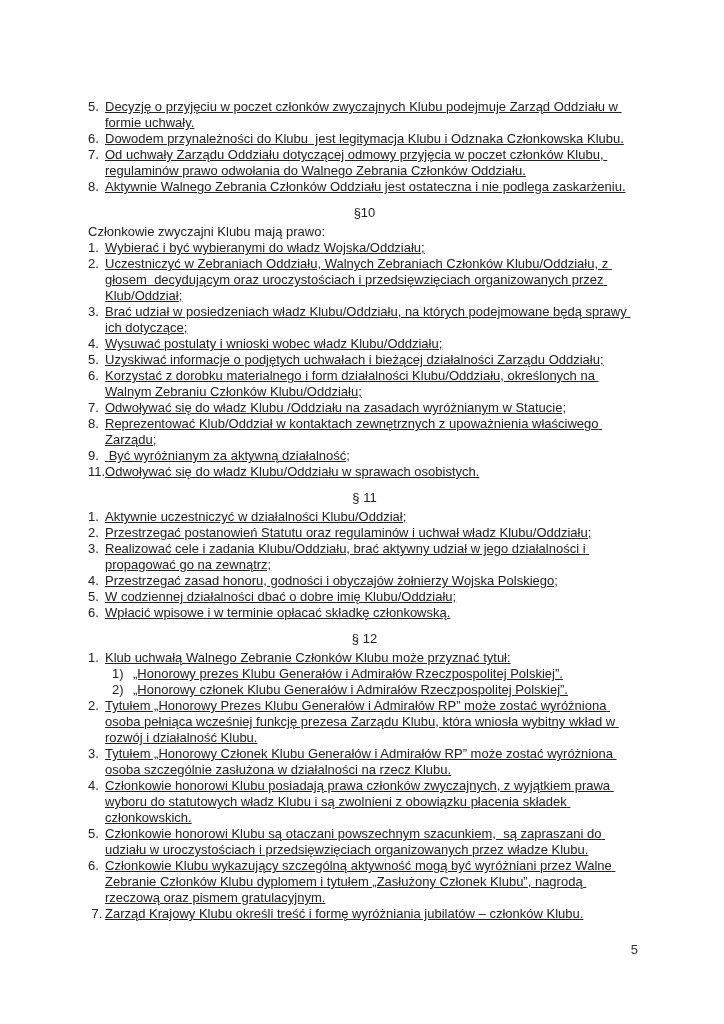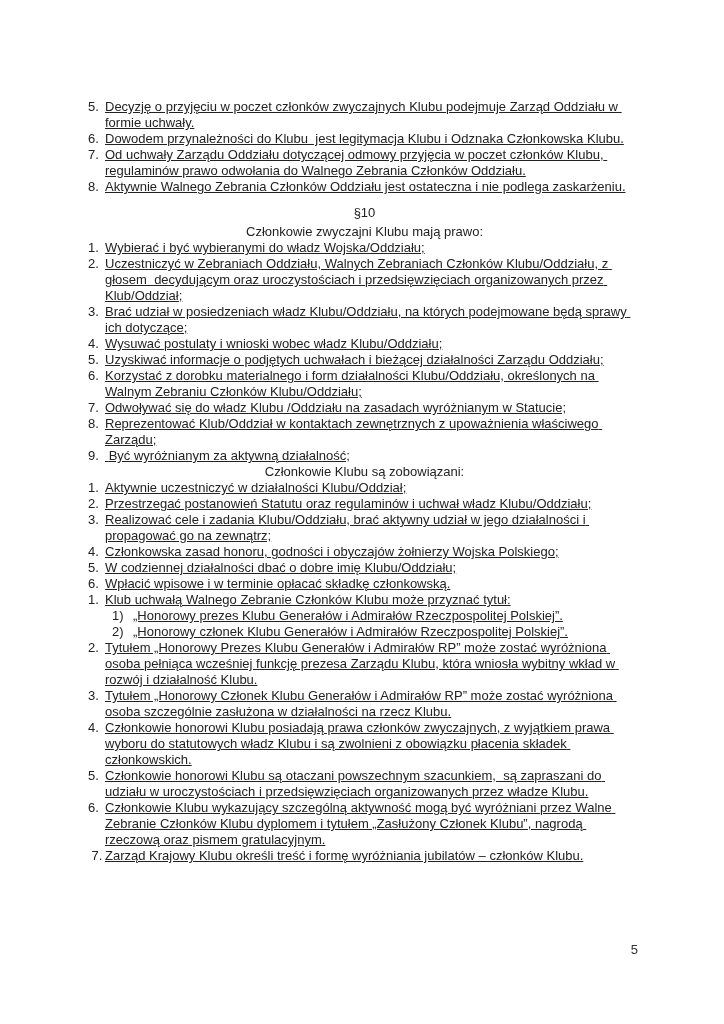--- a/index.html
+++ b/index.html
@@ -19,21 +19,21 @@
     width: 553px;
     font-size: 13px;
     line-height: 16px;
   }
   .li { display: flex; align-items: flex-start; }
   .num { white-space: pre; min-width: 17px; flex: 0 0 auto; }
   .txt { white-space: pre-wrap; flex: 1 1 auto; text-decoration: underline; }
   .sub { margin-left: 24px; }
   .sub .num { min-width: 21px; }
   .heading { text-align: center; margin: 10px 0 3px 0; }
-  .lead { white-space: pre-wrap; text-align: center; }
+  .lead { white-space: pre-wrap; }
   .pageno {
     position: absolute;
     right: 86px;
     top: 942px;
     font-size: 13px;
     color: #333333;
   }
 </style>
 </head>
 <body>
@@ -89,47 +89,52 @@
       <span class="txt">Odwoływać się do władz Klubu /Oddziału na zasadach wyróżnianym w Statucie;</span>
     </div>
     <div class="li">
       <span class="num">8.</span>
       <span class="txt">Reprezentować Klub/Oddział w kontaktach zewnętrznych z upoważnienia właściwego Zarządu;</span>
     </div>
     <div class="li">
       <span class="num">9.</span>
       <span class="txt"> Być wyróżnianym za aktywną działalność;</span>
     </div>
+    <div class="li">
+      <span class="num">11.</span>
+      <span class="txt">Odwoływać się do władz Klubu/Oddziału w sprawach osobistych.</span>
+    </div>
 
-    <div class="lead">Członkowie Klubu są zobowiązani:</div>
+    <div class="heading">§ 11</div>
     <div class="li">
       <span class="num">1.</span>
       <span class="txt">Aktywnie uczestniczyć w działalności Klubu/Oddział;</span>
     </div>
     <div class="li">
       <span class="num">2.</span>
       <span class="txt">Przestrzegać postanowień Statutu oraz regulaminów i uchwał władz Klubu/Oddziału;</span>
     </div>
     <div class="li">
       <span class="num">3.</span>
       <span class="txt">Realizować cele i zadania Klubu/Oddziału, brać aktywny udział w jego działalności i propagować go na zewnątrz;</span>
     </div>
     <div class="li">
       <span class="num">4.</span>
-      <span class="txt">Członkowska zasad honoru, godności i obyczajów żołnierzy Wojska Polskiego;</span>
+      <span class="txt">Przestrzegać zasad honoru, godności i obyczajów żołnierzy Wojska Polskiego;</span>
     </div>
     <div class="li">
       <span class="num">5.</span>
       <span class="txt">W codziennej działalności dbać o dobre imię Klubu/Oddziału;</span>
     </div>
     <div class="li">
       <span class="num">6.</span>
       <span class="txt">Wpłacić wpisowe i w terminie opłacać składkę członkowską.</span>
     </div>
 
+    <div class="heading">§ 12</div>
     <div class="li">
       <span class="num">1.</span>
       <span class="txt">Klub uchwałą Walnego Zebranie Członków Klubu może przyznać tytuł:</span>
     </div>
     <div class="li sub">
       <span class="num">1)</span>
       <span class="txt">„Honorowy prezes Klubu Generałów i Admirałów Rzeczpospolitej Polskiej”.</span>
     </div>
     <div class="li sub">
       <span class="num">2)</span>

